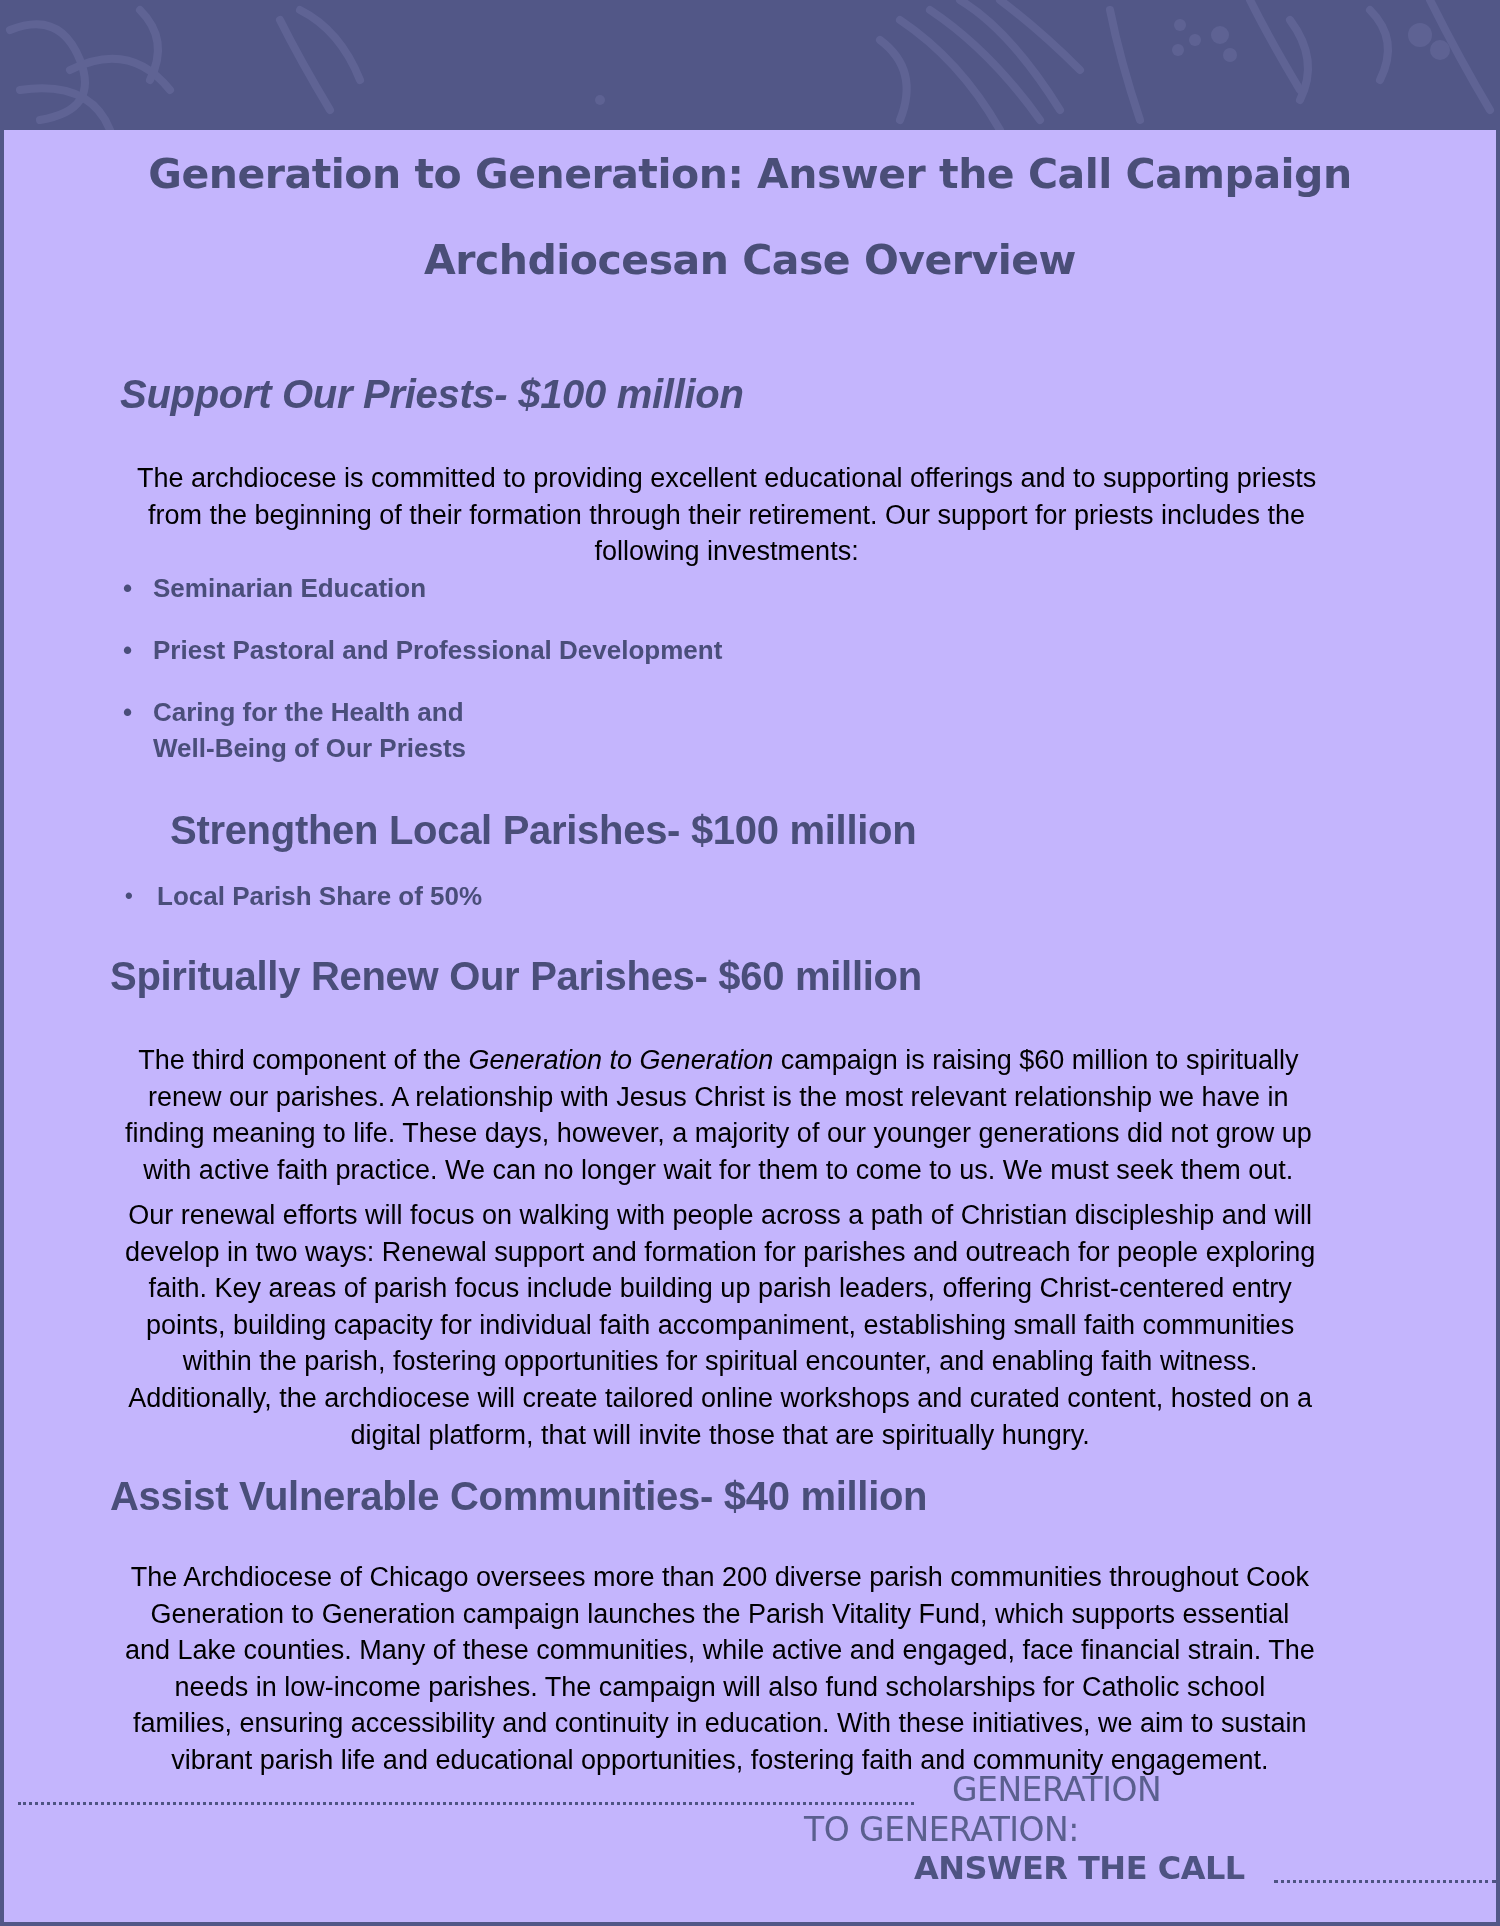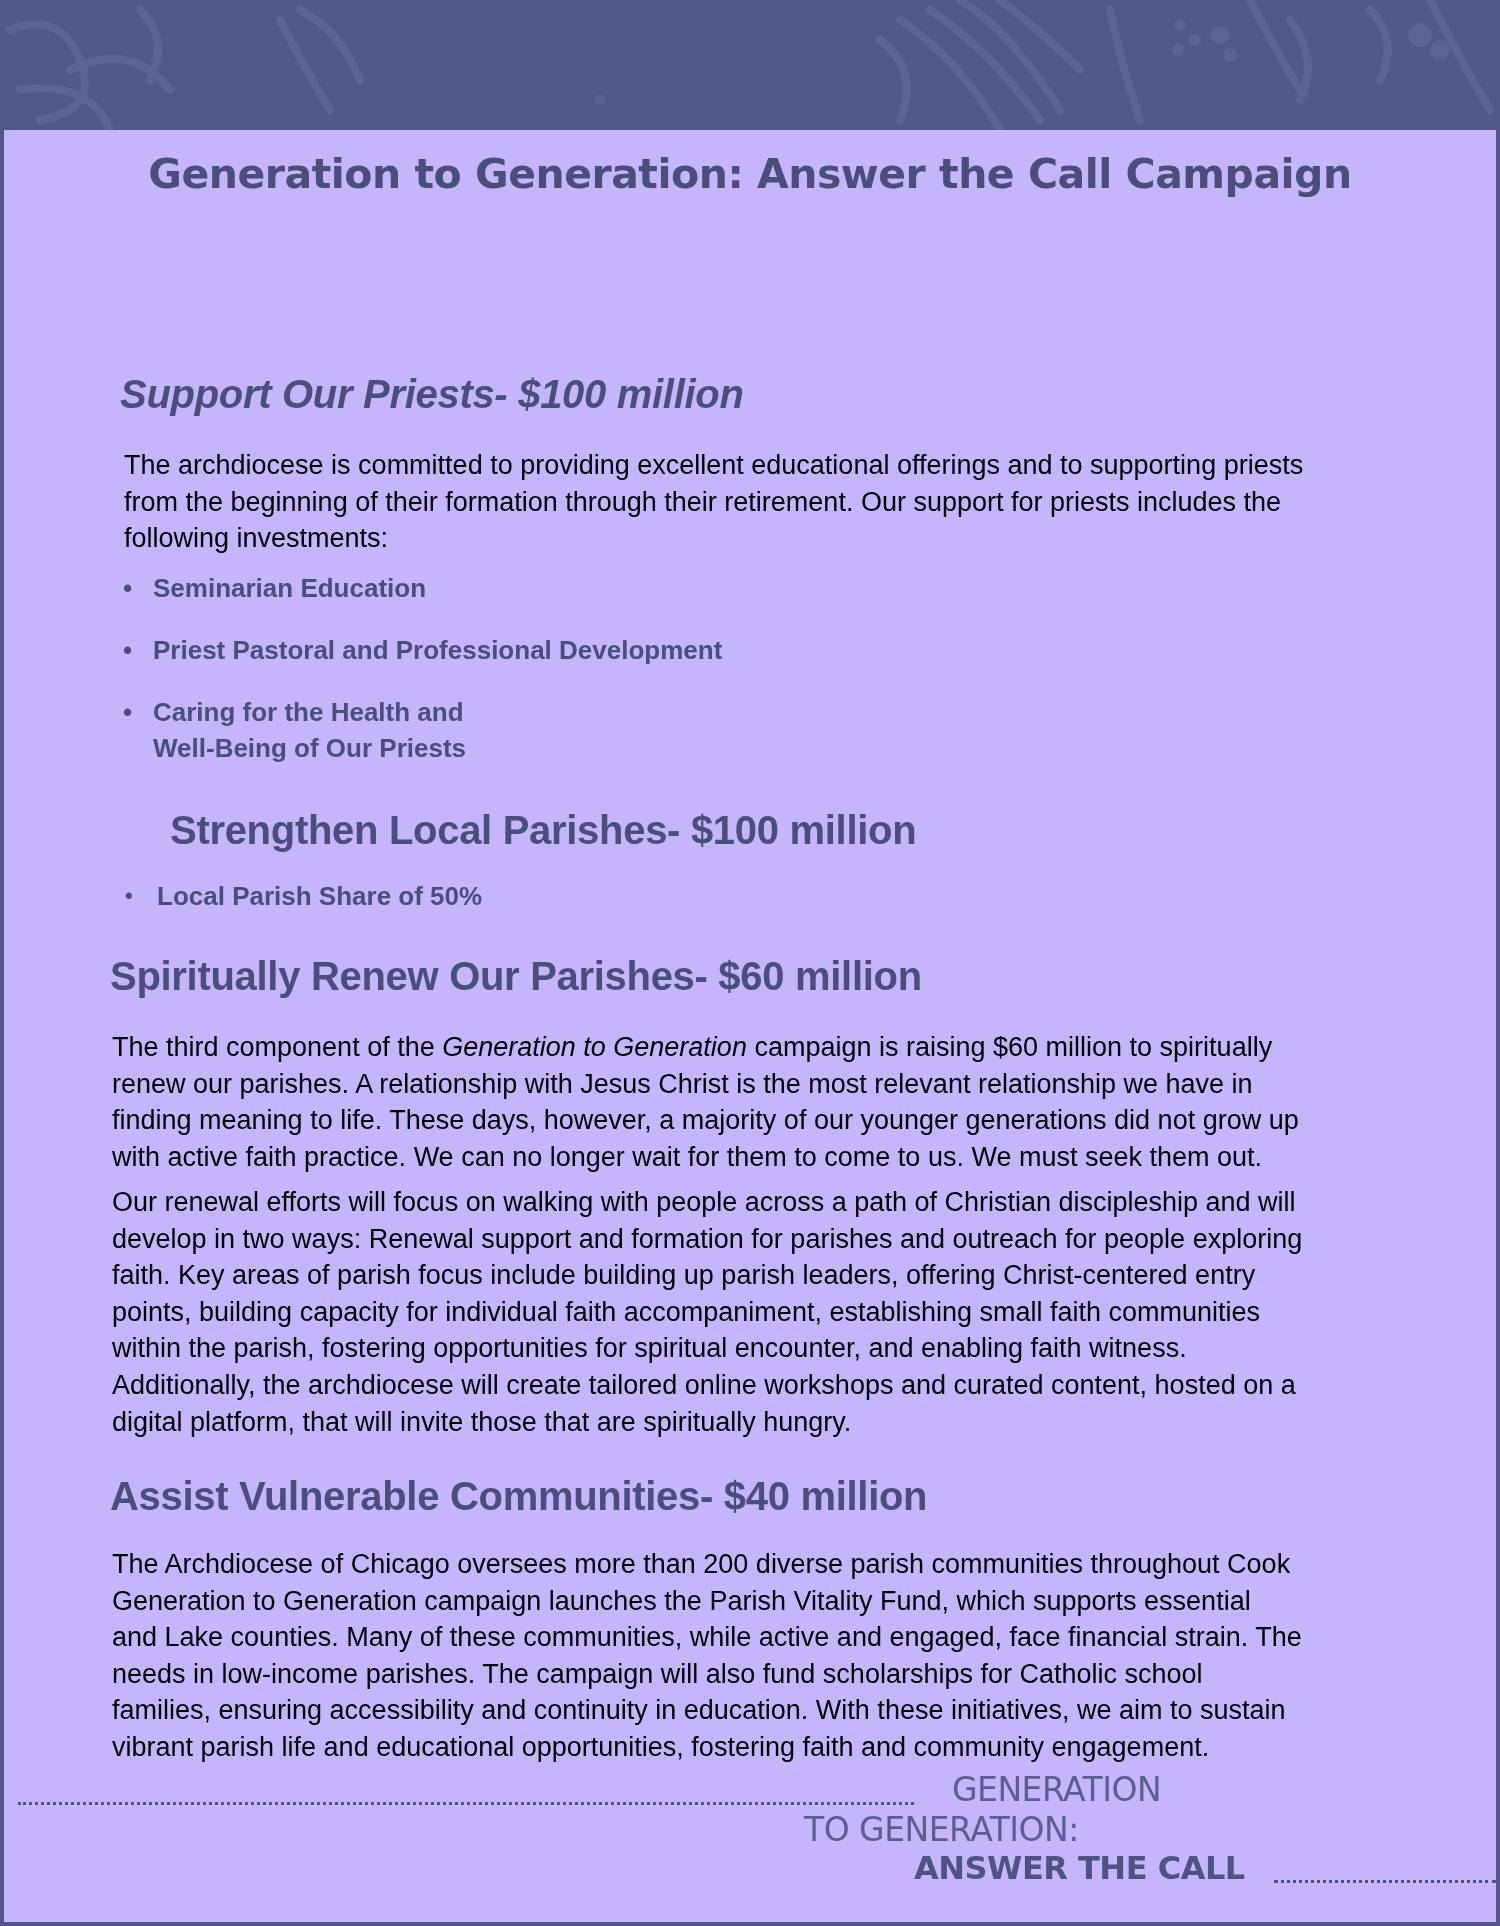--- a/index.html
+++ b/index.html
@@ -23,21 +23,22 @@
     color: #4a4e78; font-size: 41px; letter-spacing: -0.5px; white-space: nowrap;
   }
   .t1 { top: 20px; }
   .t2 { top: 106px; }
   .h2 {
     position: absolute; font-weight: bold; color: #4a4e7a; font-size: 40px;
     white-space: nowrap; letter-spacing: -0.3px;
   }
   .para {
     position: absolute; color: #000; font-size: 27px; line-height: 36.6px;
-    margin: 4px;
+    margin: 17px;
+    text-align: center;
   }
   .para em { font-style: italic; }
   .bullet {
     position: absolute; color: #4a4e7a; font-weight: bold; font-size: 26px;
     line-height: 36px; white-space: nowrap;
   }
   .bullet .dot {
     position: absolute; font-size: 26px; font-weight: bold;
   }
   .dotted {
@@ -82,20 +83,21 @@
       <circle cx="1420" cy="35" r="12"></circle>
         <circle cx="1440" cy="50" r="10"></circle>
       <circle cx="600" cy="100" r="5"></circle>
     </g>
   </svg>
 </div>
 
 <div class="page">
 
   <div class="title t1">Generation to Generation: Answer the Call Campaign</div>
+  <div class="title t2">Archdiocesan Case Overview</div>
 
   <div class="h2" style="left:116px; top:242px;font-style:italic;">Support Our Priests- $100 million</div>
   <div class="para" style="left:116px; top:313px; white-space:nowrap;">
     <div>The archdiocese is committed to providing excellent educational offerings and to supporting priests</div>
     <div>from the beginning of their formation through their retirement. Our support for priests includes the</div>
     <div>following investments:</div>
   </div>
 
   <div class="bullet" style="left:116px; top:440px;">
     <span class="dot" style="left:3px;">•</span>

